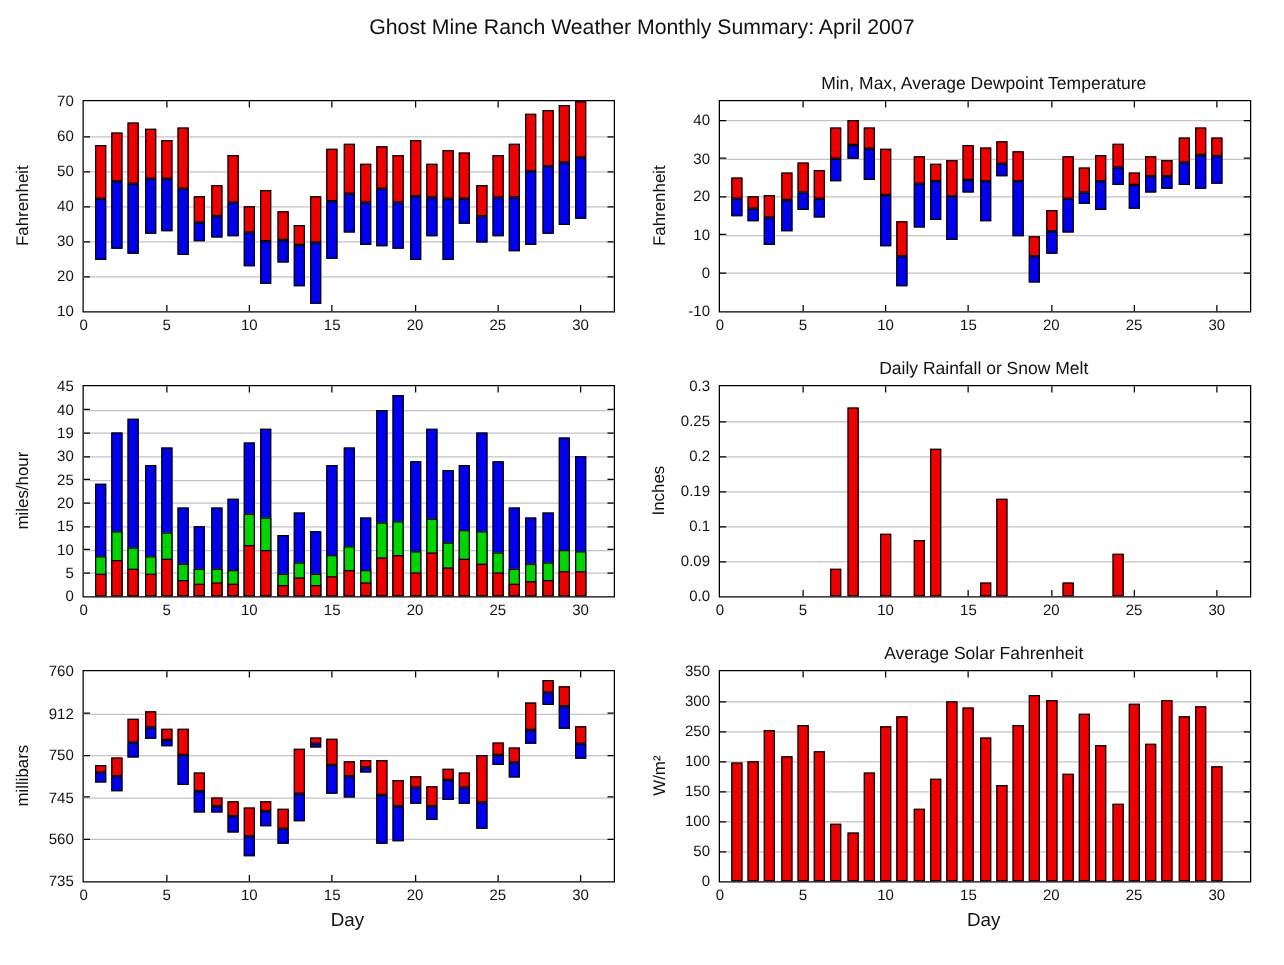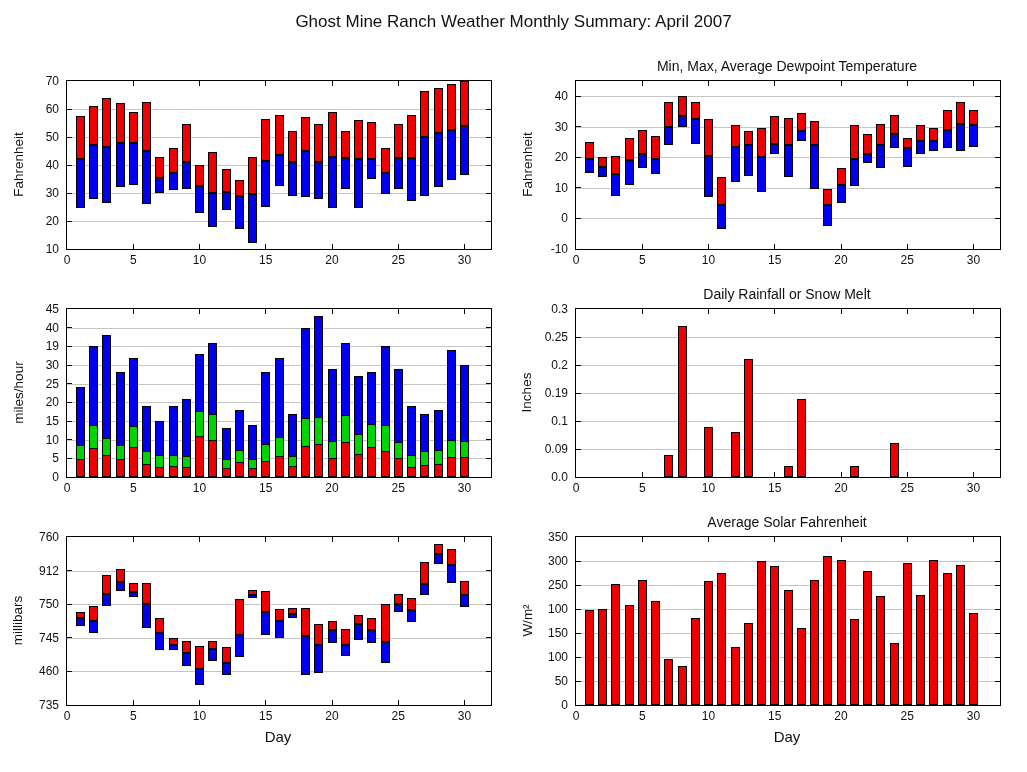--- a/index.html
+++ b/index.html
@@ -497,21 +497,21 @@
 
   <div class="cell">
     <div class="ylabel-wrap">
         <span>millibars</span>
       </div>
     <div class="plot">
         <div class="ytick-label" style="top: 161px;">735</div>
         <div class="gridline" style="top: 134.4px;"></div>
         <div class="tickmark" style="left: 0px; top: 133.9px; width: 5px; height: 1px;"></div>
         <div class="tickmark" style="right: 0px; top: 133.9px; width: 5px; height: 1px;"></div>
-        <div class="ytick-label" style="top: 127.4px;">460</div>
+        <div class="ytick-label" style="top: 127.4px;">560</div>
         <div class="gridline" style="top: 100.8px;"></div>
         <div class="tickmark" style="left: 0px; top: 100.3px; width: 5px; height: 1px;"></div>
         <div class="tickmark" style="right: 0px; top: 100.3px; width: 5px; height: 1px;"></div>
         <div class="ytick-label" style="top: 93.8px;">745</div>
         <div class="gridline" style="top: 67.2px;"></div>
         <div class="tickmark" style="left: 0px; top: 66.7px; width: 5px; height: 1px;"></div>
         <div class="tickmark" style="right: 0px; top: 66.7px; width: 5px; height: 1px;"></div>
         <div class="ytick-label" style="top: 60.2px;">750</div>
         <div class="gridline" style="top: 33.6px;"></div>
         <div class="tickmark" style="left: 0px; top: 33.1px; width: 5px; height: 1px;"></div>

